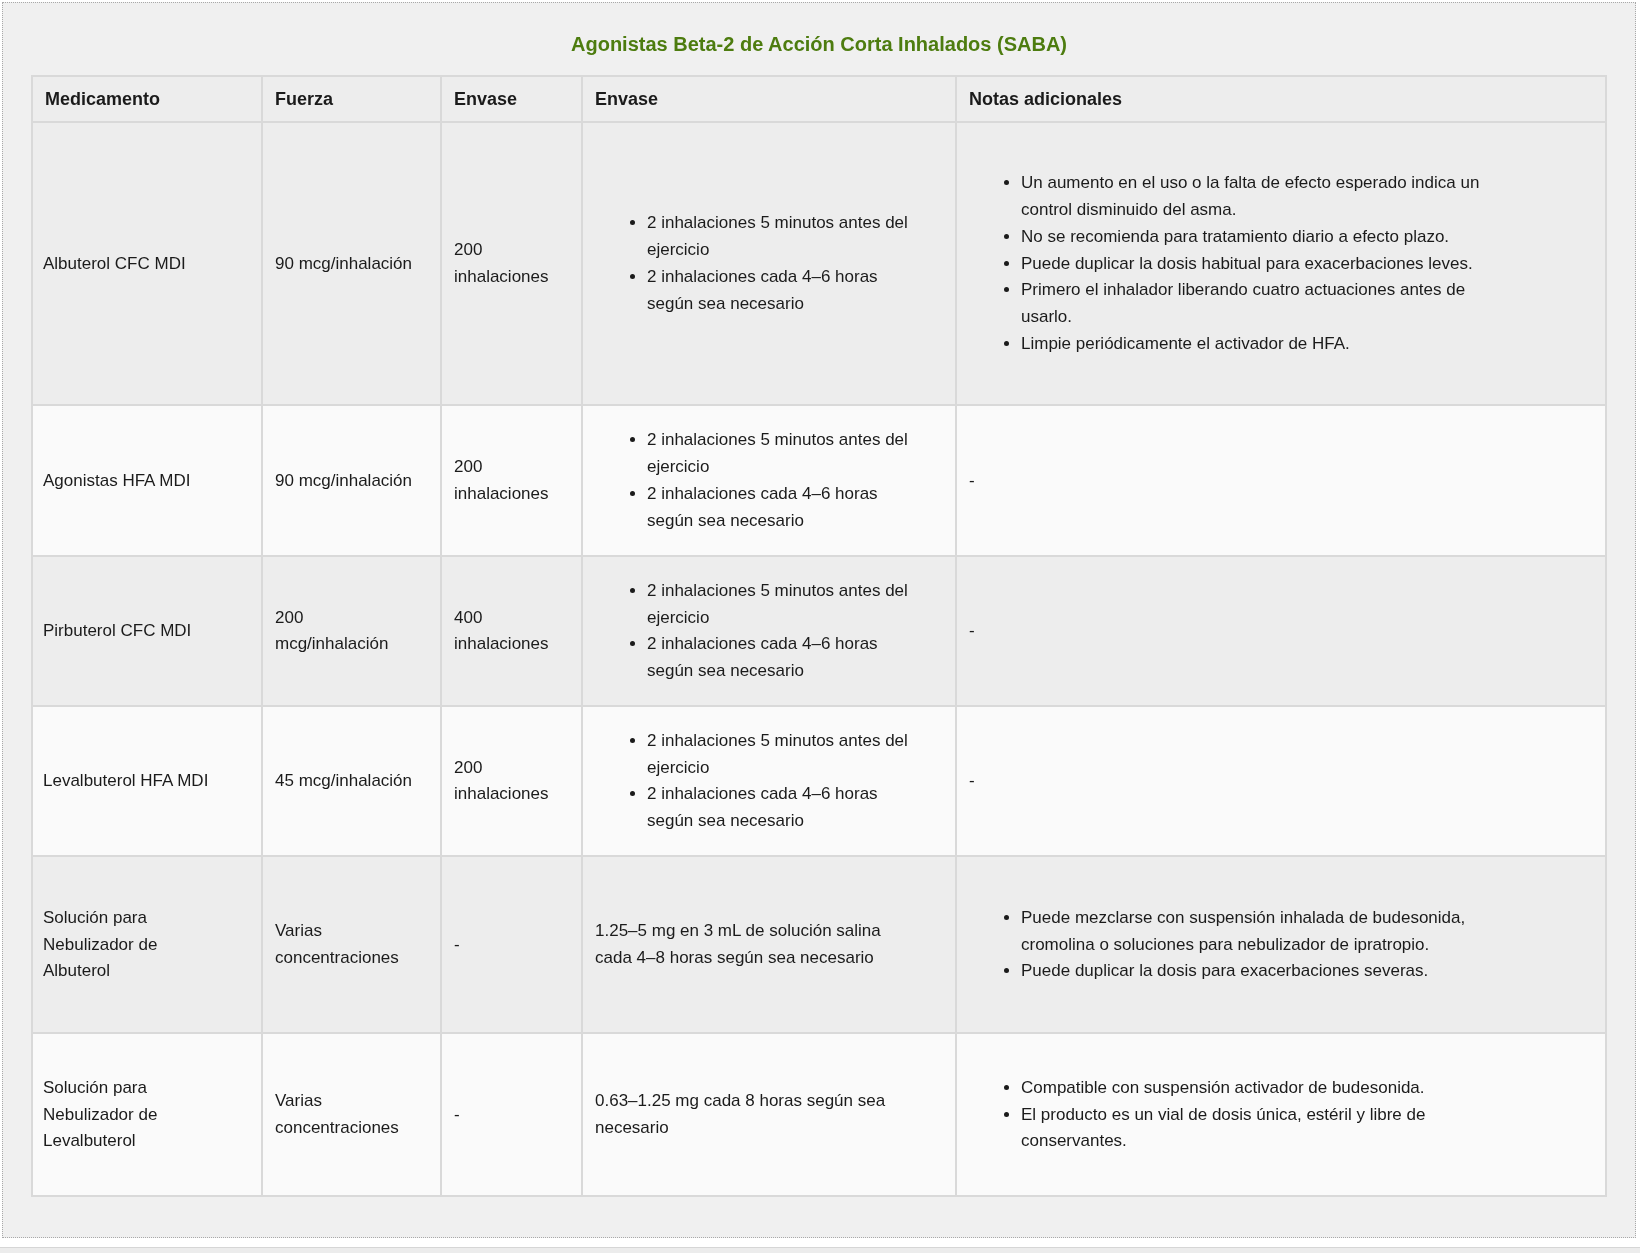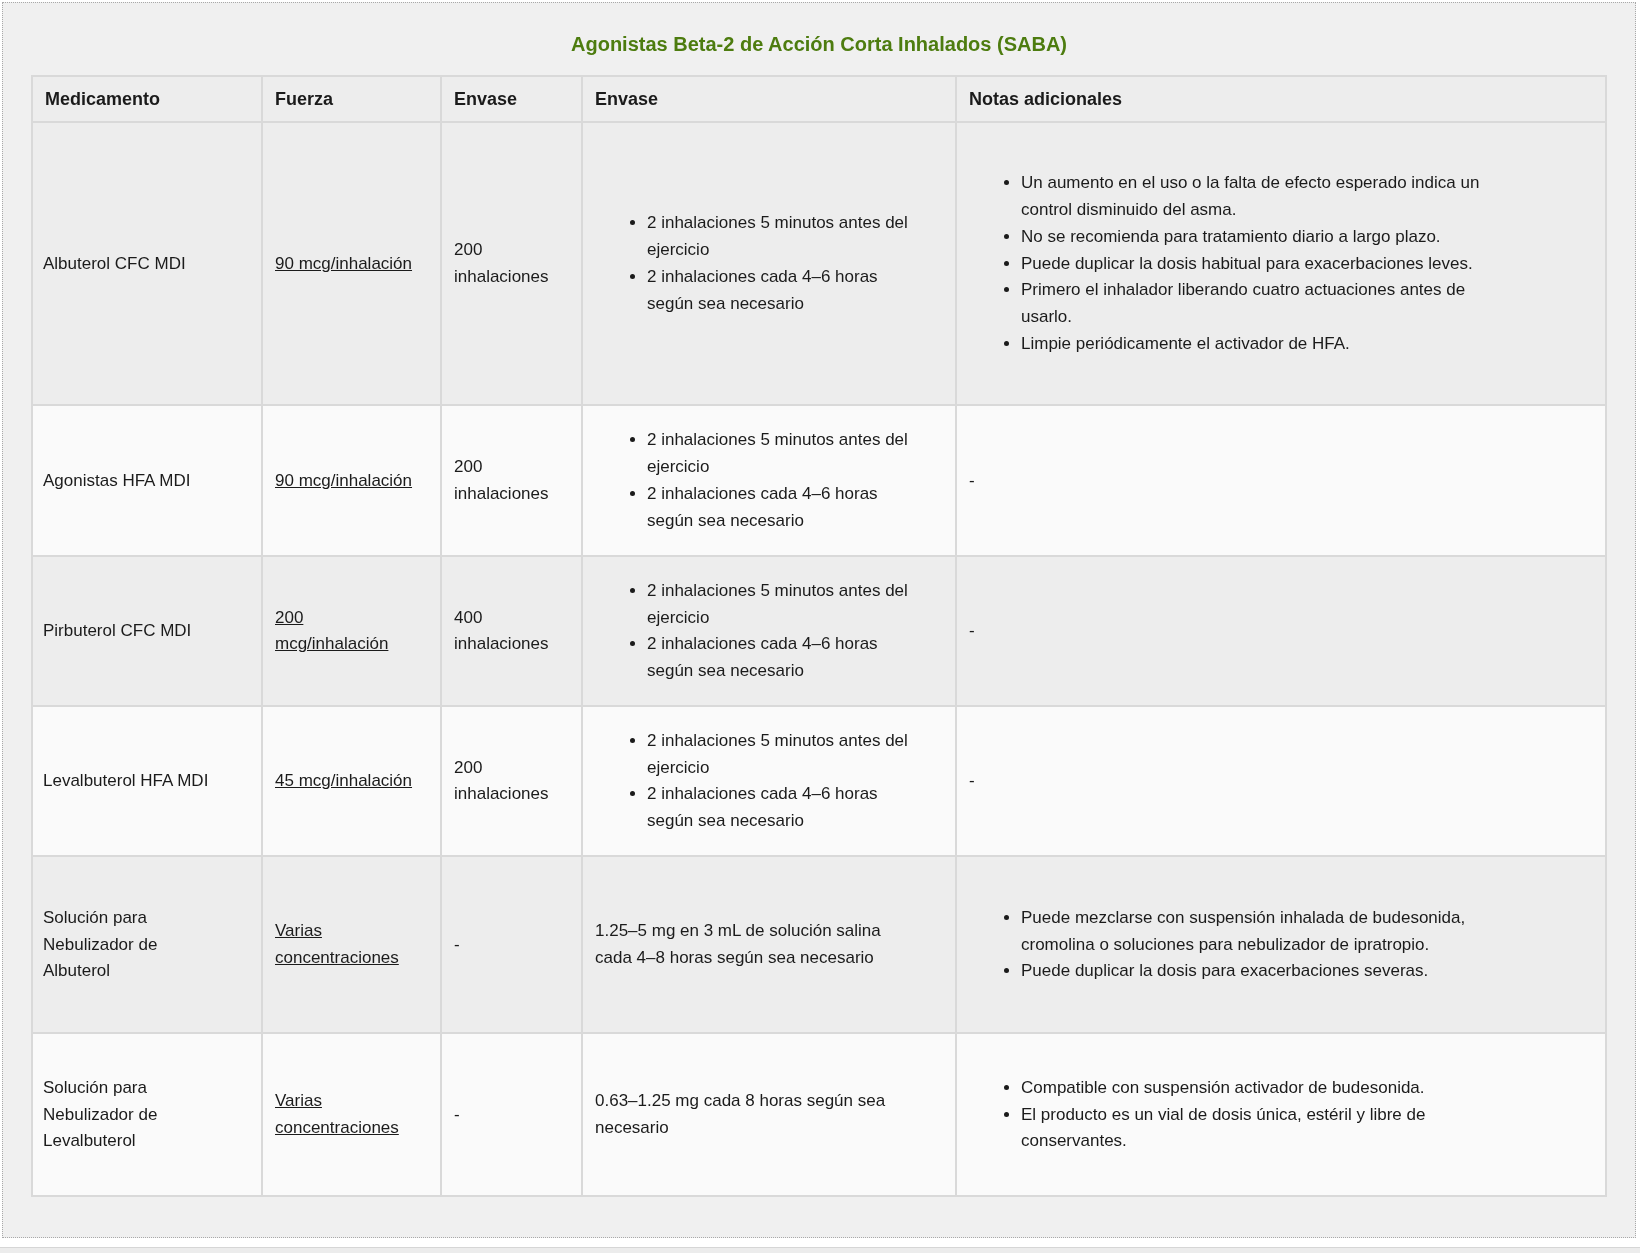--- a/index.html
+++ b/index.html
@@ -54,21 +54,21 @@
   tr.r2 { height: 151px; }
   tr.r3 { height: 150px; }
   tr.r4 { height: 150px; }
   tr.r5 { height: 177px; }
   tr.r6 { height: 163px; }
   tr.odd td  { background: #ededed; }
   tr.even td { background: #fafafa; }
   td, th { line-height: 1.58; }
   td.c-med { padding: 8px 36px 8px 10px; }
   th.c-med { padding-left: 10px; }
-  td.c-fue { padding: 8px 25px 8px 12px; text-decoration: underline; }
+  td.c-fue { padding: 8px 25px 8px 12px; }
   td.c-env { padding: 25px 12px; }
   td.c-dos { padding: 8px 12px; }
   td.c-not { padding: 10px 12px; }
   ul.blist {
     margin: 0;
     list-style: disc outside;
   }
   ul.dosis-list { padding-left: 52px; padding-right: 24px; }
   ul.notas-list { padding-left: 52px; padding-right: 76px; }
   ul.blist li { margin: 0; }
@@ -113,21 +113,21 @@
         <td class="c-env">200 inhalaciones</td>
         <td class="c-dos">
           <ul class="blist dosis-list">
               <li>2 inhalaciones 5 minutos antes del ejercicio</li>
               <li>2 inhalaciones cada 4–6 horas según sea necesario</li>
             </ul>
         </td>
         <td class="c-not">
           <ul class="blist notas-list">
               <li>Un aumento en el uso o la falta de efecto esperado indica un control disminuido del asma.</li>
-              <li>No se recomienda para tratamiento diario a largo plazo.</li>
+              <li>No se recomienda para tratamiento diario a efecto plazo.</li>
               <li>Puede duplicar la dosis habitual para exacerbaciones leves.</li>
               <li>Primero el inhalador liberando cuatro actuaciones antes de usarlo.</li>
               <li>Limpie periódicamente el activador de HFA.</li>
             </ul>
         </td>
       </tr>
       <tr class="r2 even">
         <td class="c-med">Agonistas HFA MDI</td>
         <td class="c-fue">90 mcg/inhalación</td>
         <td class="c-env">200 inhalaciones</td>

